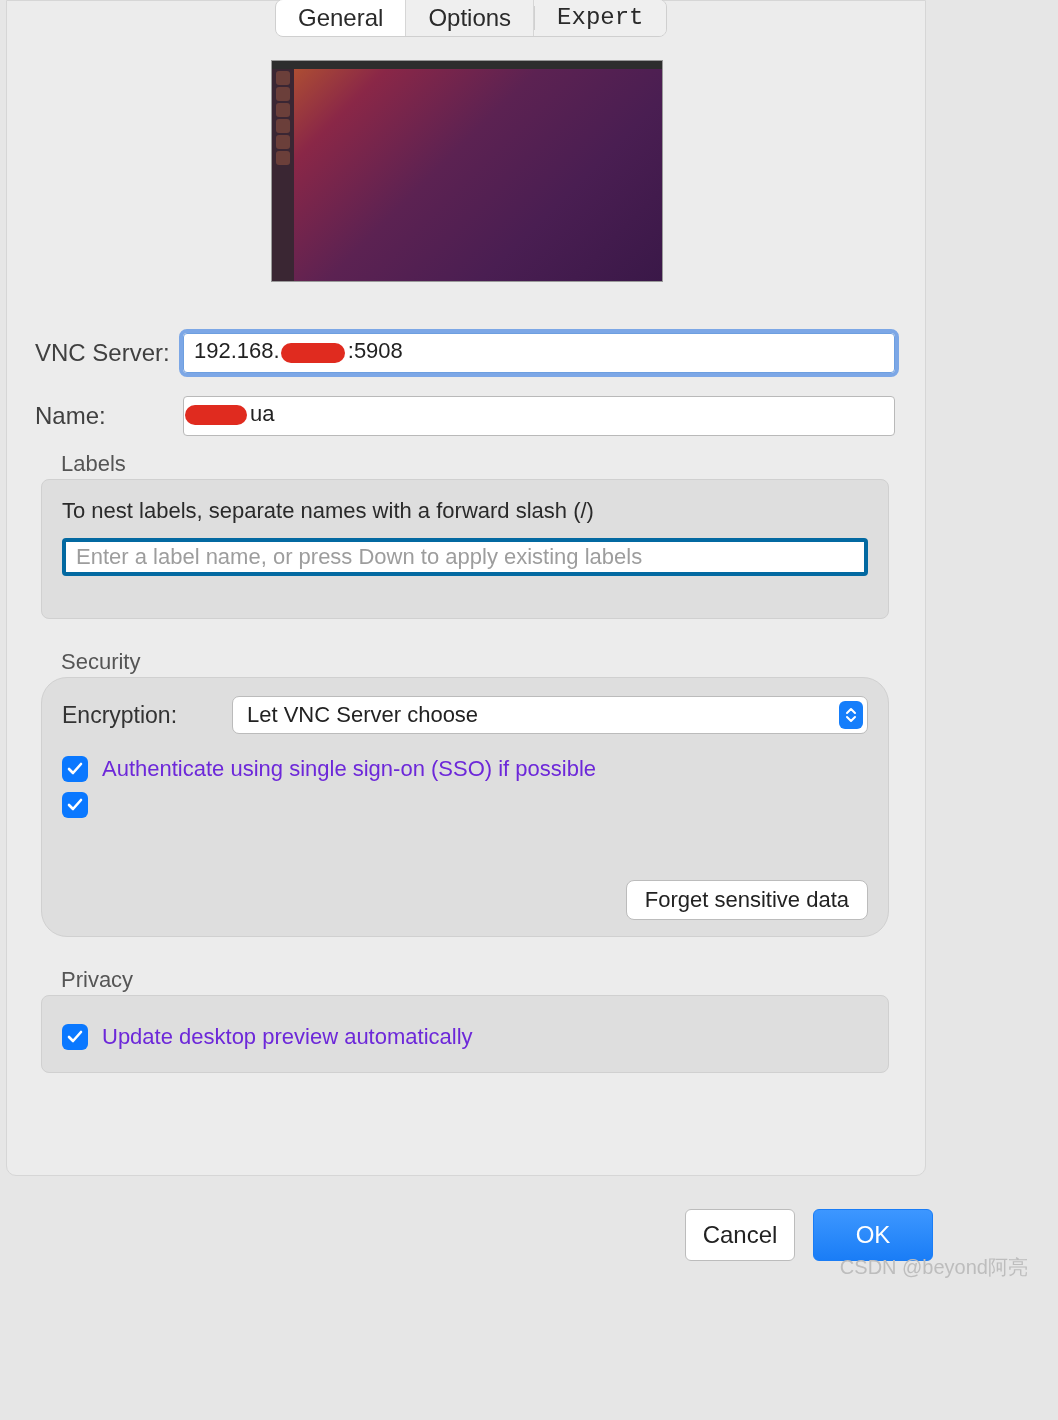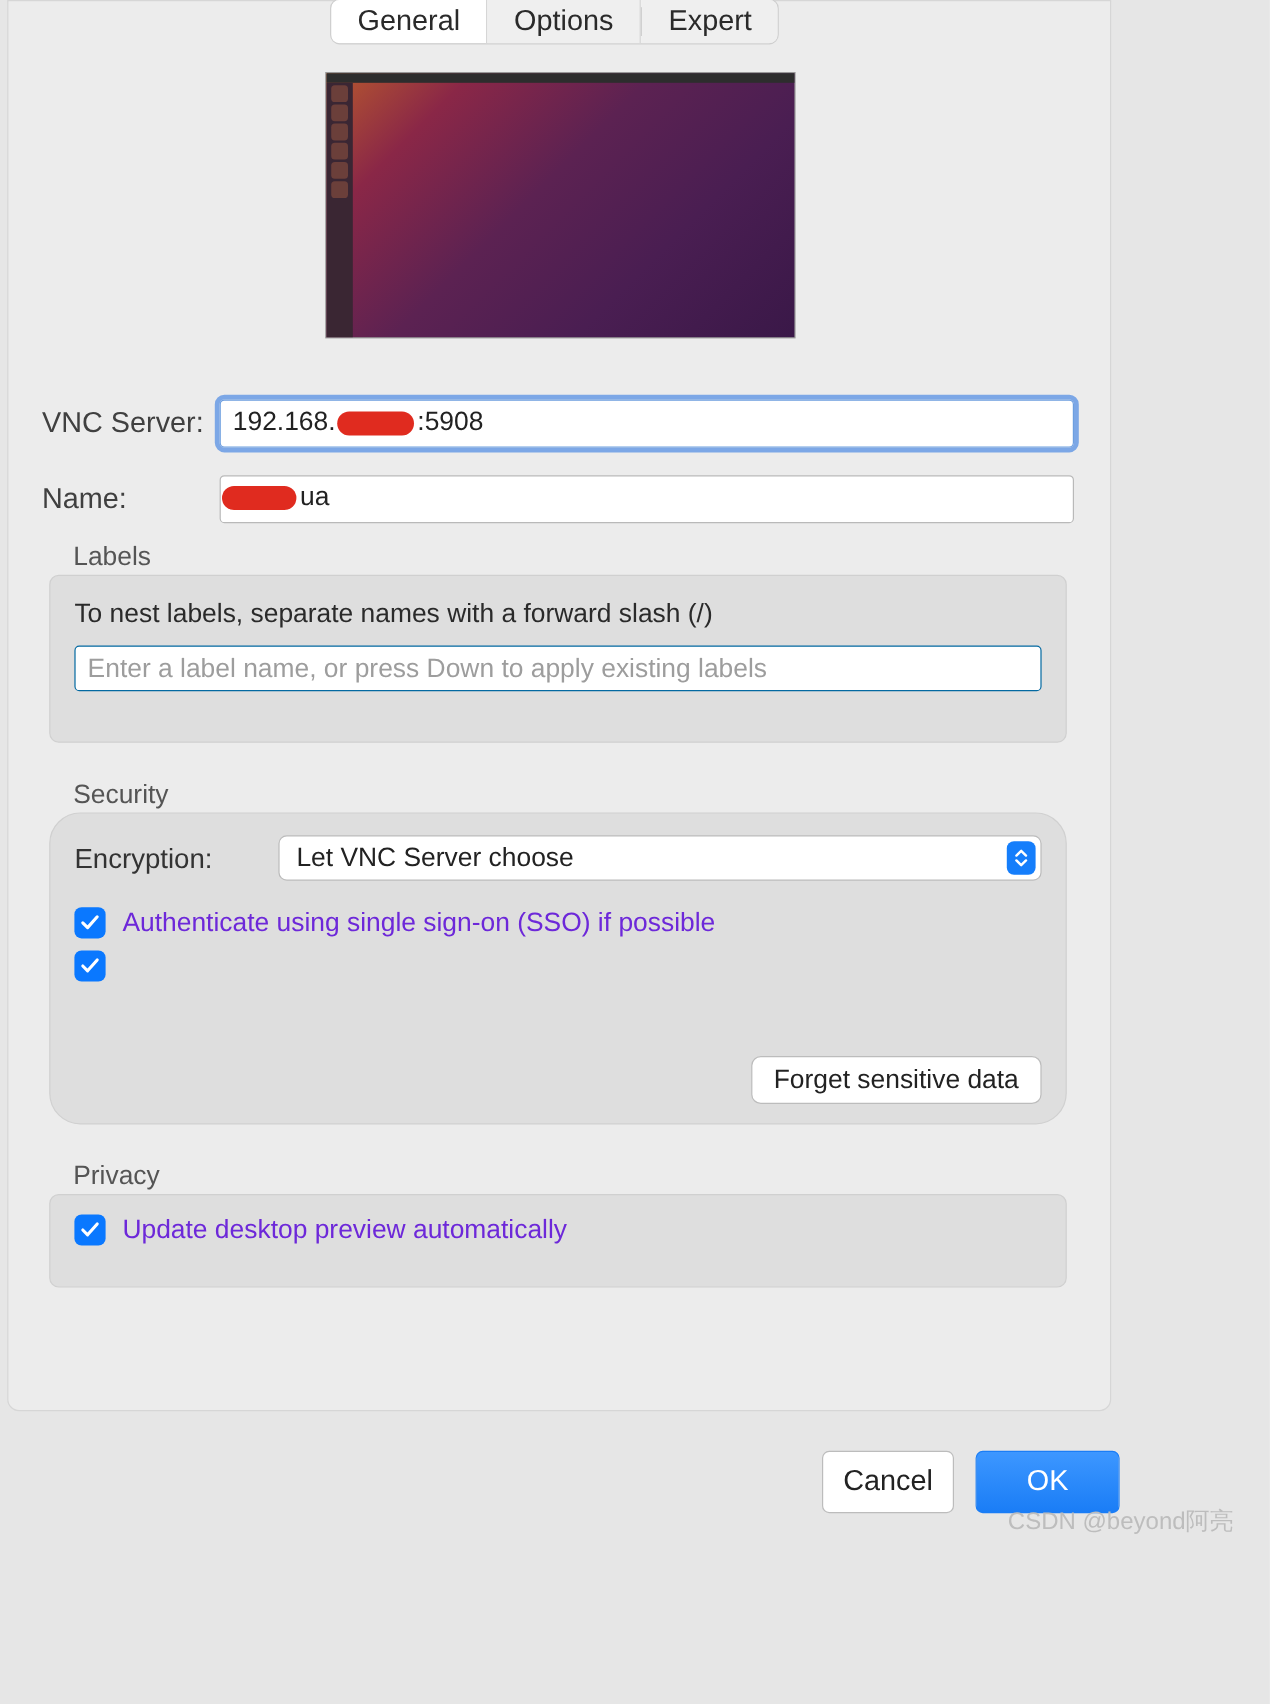--- a/index.html
+++ b/index.html
@@ -47,21 +47,21 @@
     overflow: hidden;
   }
   .tab {
     padding: 4px 22px;
     font-size: 24px;
     color: #2a2a2a;
     border-right: 1px solid #d6d6d6;
     background: #efefef;
     cursor: default;
   }
-  .tab:last-child { border-right: none; }
+  .tab:last-child { border-right: none; font-family: Liberation Mono, monospace; }
   .tab.active {
     background: #ffffff;
     box-shadow: 0 1px 2px rgba(0,0,0,0.1);
   }
   .tab-divider-thin {
     width: 1px;
     background: #d0d0d0;
     margin: 6px 0;
   }
 
@@ -129,21 +129,21 @@
     background: var(--panel-inner);
     border:1px solid var(--panel-inner-border);
     border-radius:8px;
     padding: 18px 20px 20px 20px;
   }
 
   .labels-title { top: 450px; }
   .labels-box   { top: 478px; height: 140px; }
   .labels-help  { font-size:22px; color:#2a2a2a; margin-bottom:14px; }
   .labels-input {
-    width:100%; height:38px; border:1px solid #0369a1; border-radius:4px;
+    width:100%; height:38px; border:4px solid #0369a1; border-radius:4px;
     background:#fff; font-size:22px; padding:4px 10px; color:#222;
   }
   .labels-input::placeholder { color: var(--placeholder); }
 
   .security-title { top: 648px; }
   .security-box   { top: 676px; height: 260px; border-radius: 26px; }
 
   .enc-row { display:flex; align-items:center; margin-bottom:22px; }
   .enc-label { width: 170px; font-size:23px; color:#333; }
   .select {
@@ -167,21 +167,21 @@
   }
   .checkbox svg{display:block}
 
   .forget-btn {
     position:absolute; right:20px; bottom:16px;
     background:#fff; border:1px solid var(--btn-border); border-radius:8px;
     padding:6px 18px; font-size:22px; color:#222;
   }
 
   .privacy-title { top: 966px; }
-  .privacy-box   { top: 994px; height: 78px; padding-top:16px; }
+  .privacy-box   { top: 994px; height: 78px; padding-top:28px; }
 
   
   .bottom-bar {
     position:absolute; left:0; right:0; top:1200px; height:70px;
     display:flex; justify-content:flex-end; align-items:center; gap:18px;
     padding-right:125px;
   }
   .btn {
     min-width:110px; height:52px; border-radius:6px; font-size:24px;
     display:flex; align-items:center; justify-content:center;

